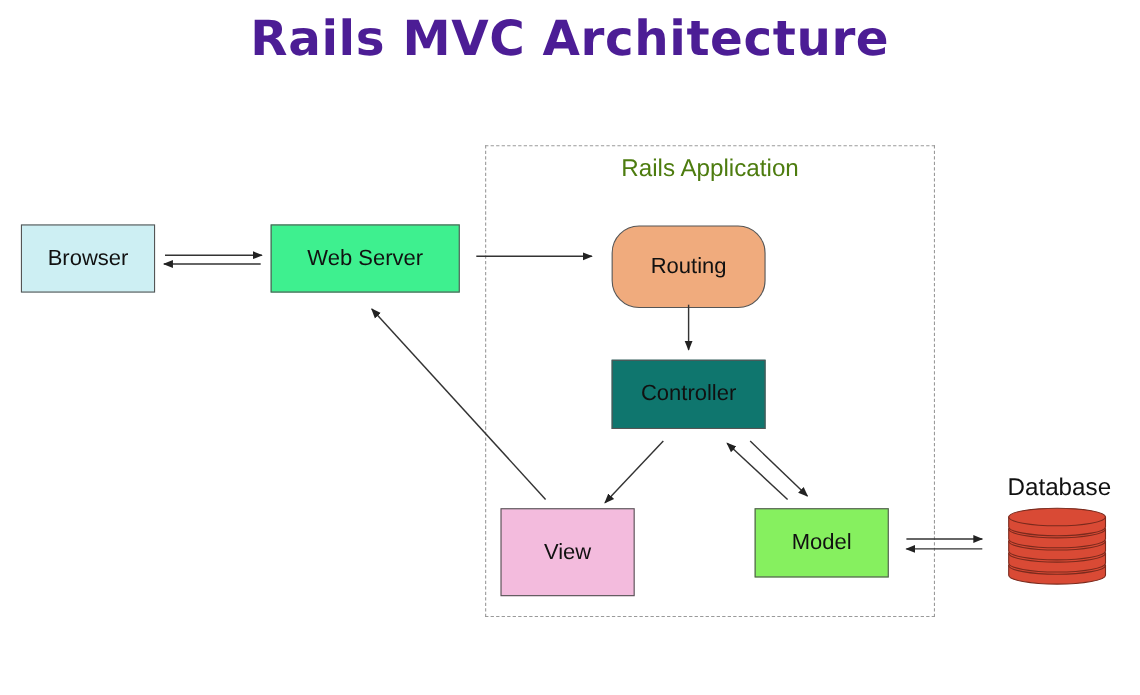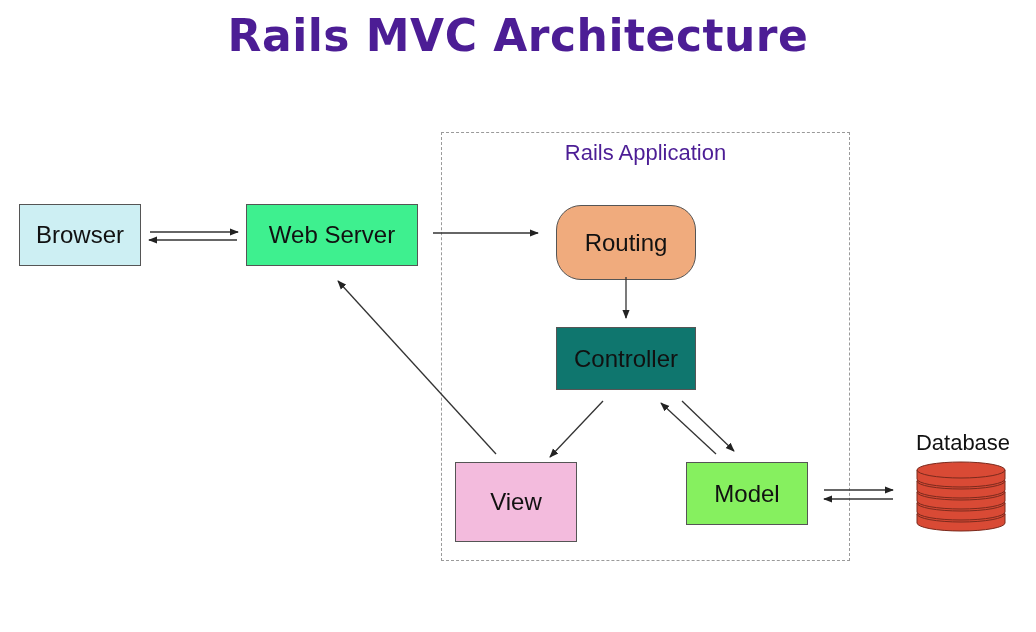--- a/index.html
+++ b/index.html
@@ -1,20 +1,20 @@
 <!DOCTYPE html>
 <html><head>
 <meta charset="utf-8">
 <style>
   html,body{margin:0;padding:0;background:#fff;}
   body{width:1036px;height:632px;position:relative;overflow:hidden;font-family:"DejaVu Sans",sans-serif;}
   .title{position:absolute;left:0;top:10px;width:1036px;text-align:center;font-family:"DejaVu Sans",sans-serif;font-weight:bold;font-size:44px;color:#4c1d95;letter-spacing:0.5px;}
   .app-frame{position:absolute;left:441px;top:132px;width:409px;height:429px;border:1.5px dashed #9a9a9a;box-sizing:border-box;}
-  .app-label{position:absolute;left:441px;top:140px;width:409px;text-align:center;font-family:"Liberation Sans",sans-serif;font-size:22px;color:#4c1d95;}
-  .node{position:absolute;box-sizing:border-box;border:1.5px solid #555;display:flex;align-items:center;justify-content:center;font-family:"Liberation Sans",sans-serif;font-size:24px;color:#111;}
+  .app-label{position:absolute;left:441px;top:140px;width:409px;text-align:center;font-family:"Liberation Sans",sans-serif;font-size:22px;color:#4d7c0f;}
+  .node{position:absolute;box-sizing:border-box;border:1.5px solid #555;display:flex;align-items:center;justify-content:center;font-family:"Liberation Sans",sans-serif;font-size:20px;color:#111;}
   #browser{left:19px;top:204px;width:122px;height:62px;}
   #webserver{left:246px;top:204px;width:172px;height:62px;}
   #routing{left:556px;top:205px;width:140px;height:75px;border-radius:25px;}
   #controller{left:556px;top:327px;width:140px;height:63px;}
   #view{left:455px;top:462px;width:122px;height:80px;}
   #model{left:686px;top:462px;width:122px;height:63px;}
   .db-label{position:absolute;left:900px;top:430px;width:126px;text-align:center;font-family:"Liberation Sans",sans-serif;font-size:22px;color:#111;}
   svg.arrows{position:absolute;left:0;top:0;}
 </style>
 </head>

